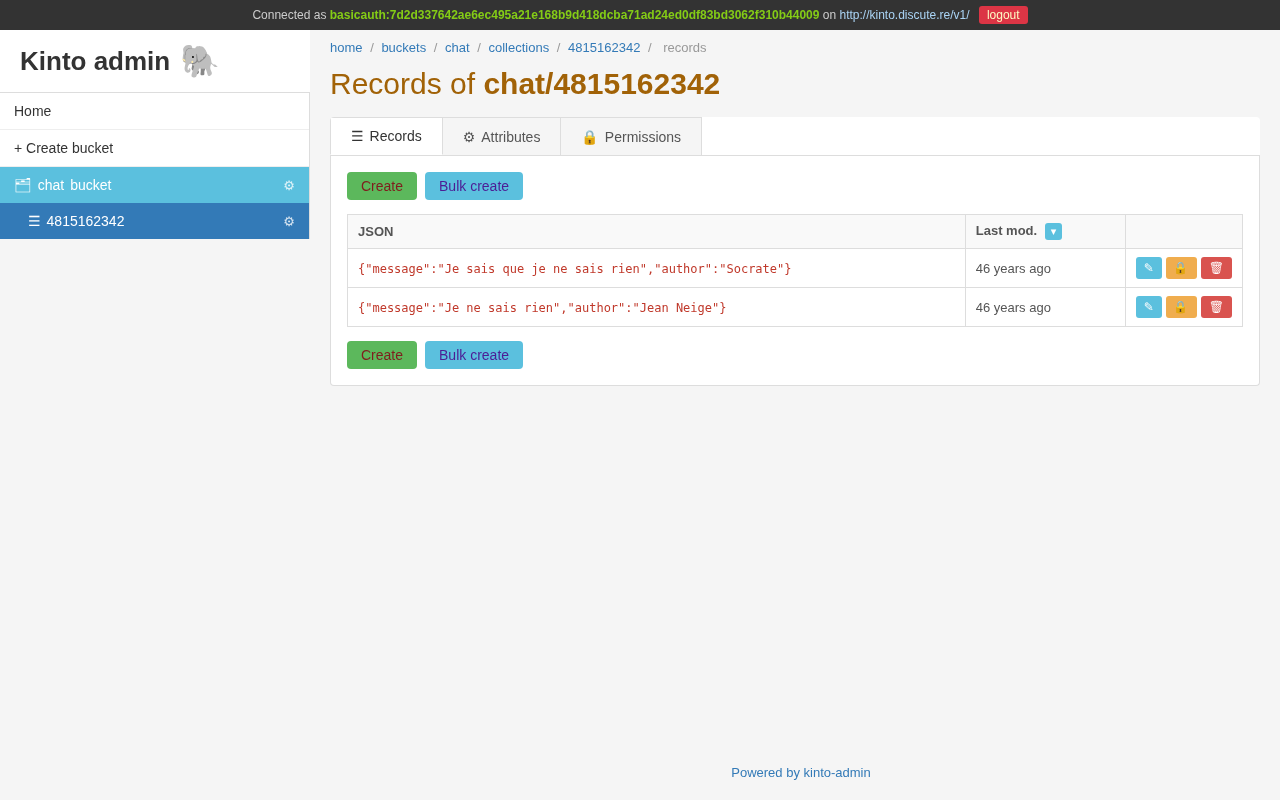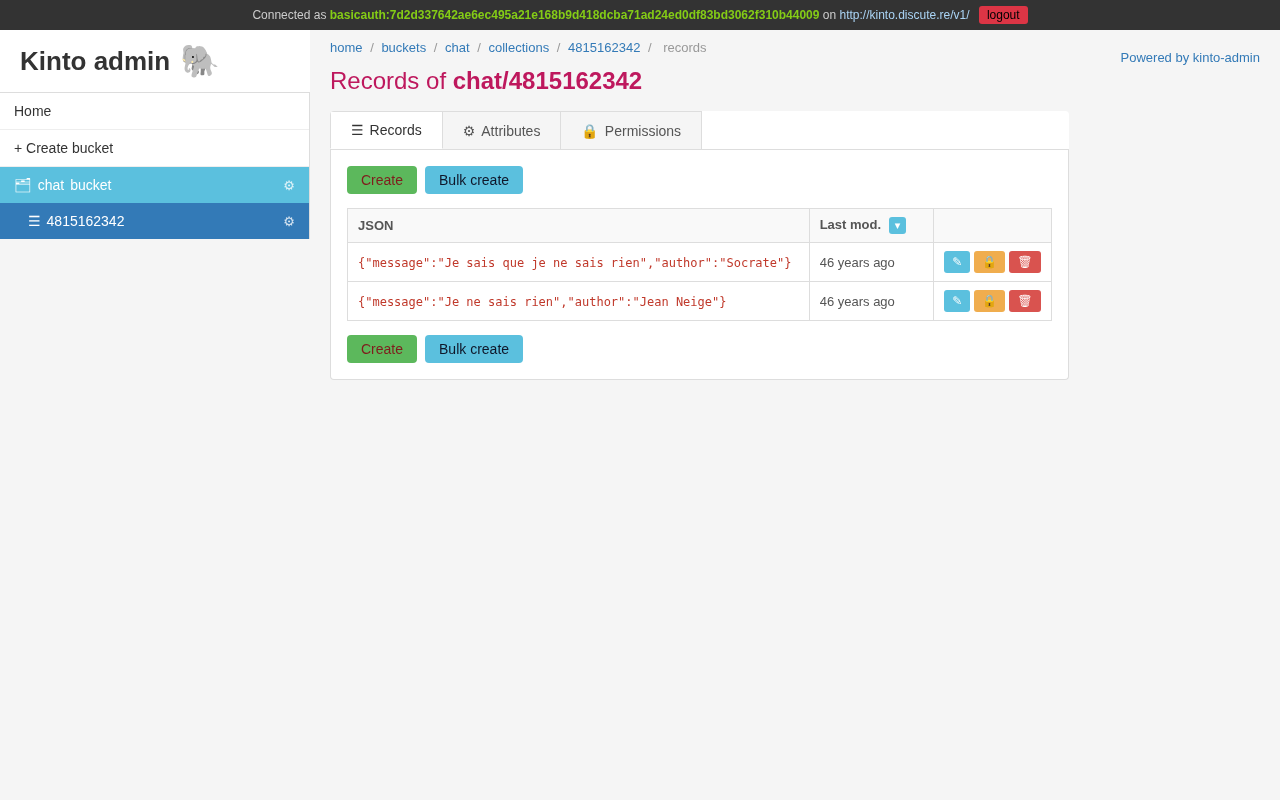--- a/index.html
+++ b/index.html
@@ -10,21 +10,21 @@
       background: #333;
       color: #ccc;
       text-align: center;
       padding: 6px 12px;
       font-size: 12px;
     }
     .top-bar strong { color: #84cc16; }
     .top-bar a { color: #aad4f5; text-decoration: none; }
     .logout-btn {
       background: #dc3545;
-      color: #000000;
+      color: #fef9c3;
       border: none;
       padding: 2px 8px;
       cursor: pointer;
       font-size: 12px;
       margin-left: 6px;
       border-radius: 3px;
     }
 
     
     .app-layout { display: flex; flex-direction: column; min-height: 800px; }
@@ -105,21 +105,21 @@
     .content { flex: 1; padding: 0; background: #f5f5f5; }
     .content-header-row {
       display: flex;
       align-items: center;
       padding: 10px 20px 6px 20px;
     }
     .breadcrumb { font-size: 13px; color: #666; }
     .breadcrumb a { color: #337ab7; text-decoration: none; }
     .breadcrumb span { color: #999; margin: 0 4px; }
 
-    .page-title { font-size: 24px; padding: 6px 20px 16px 20px; color: #be185d; }
+    .page-title { font-size: 30px; padding: 6px 20px 16px 20px; color: #a16207; }
     .page-title strong { font-weight: bold; }
 
     
     .tabs { display: flex; border-bottom: 1px solid #ddd; margin: 0 20px; background: #fff; border-radius: 4px 4px 0 0; overflow: hidden; }
     .tab {
       padding: 10px 20px;
       cursor: pointer;
       font-size: 14px;
       border: 1px solid #ddd;
       border-bottom: none;
@@ -153,21 +153,21 @@
       background: #5cb85c;
       color: #7f1d1d;
       border: none;
       padding: 6px 14px;
       border-radius: 4px;
       cursor: pointer;
       font-size: 14px;
     }
     .btn-bulk {
       background: #5bc0de;
-      color: #0f172a;
+      color: #4c1d95;
       border: none;
       padding: 6px 14px;
       border-radius: 4px;
       cursor: pointer;
       font-size: 14px;
     }
 
     table { width: 100%; border-collapse: collapse; }
     th {
       background: #f9f9f9;
@@ -205,21 +205,21 @@
     }
 
     .action-bar-bottom { display: flex; gap: 8px; margin-top: 14px; }
 
     
     .footer { text-align: center; padding: 20px; color: #337ab7; font-size: 13px; }
     .footer a { color: #337ab7; text-decoration: none; margin-left: 12px; }
 
     
     .left-panel { display: flex; flex-direction: column; width: 310px; flex-shrink: 0; }
-    .right-panel { flex: 1; display: flex; flex-direction: row; }
+    .right-panel { flex: 1; display: flex; flex-direction: column; }
   </style>
 </head>
 <body>
 
 <div class="app-layout">
 
   <div class="top-bar">
     <span>Connected as</span>
     <strong>basicauth:7d2d337642ae6ec495a21e168b9d418dcba71ad24ed0df83bd3062f310b44009</strong>
     <span>on</span>

